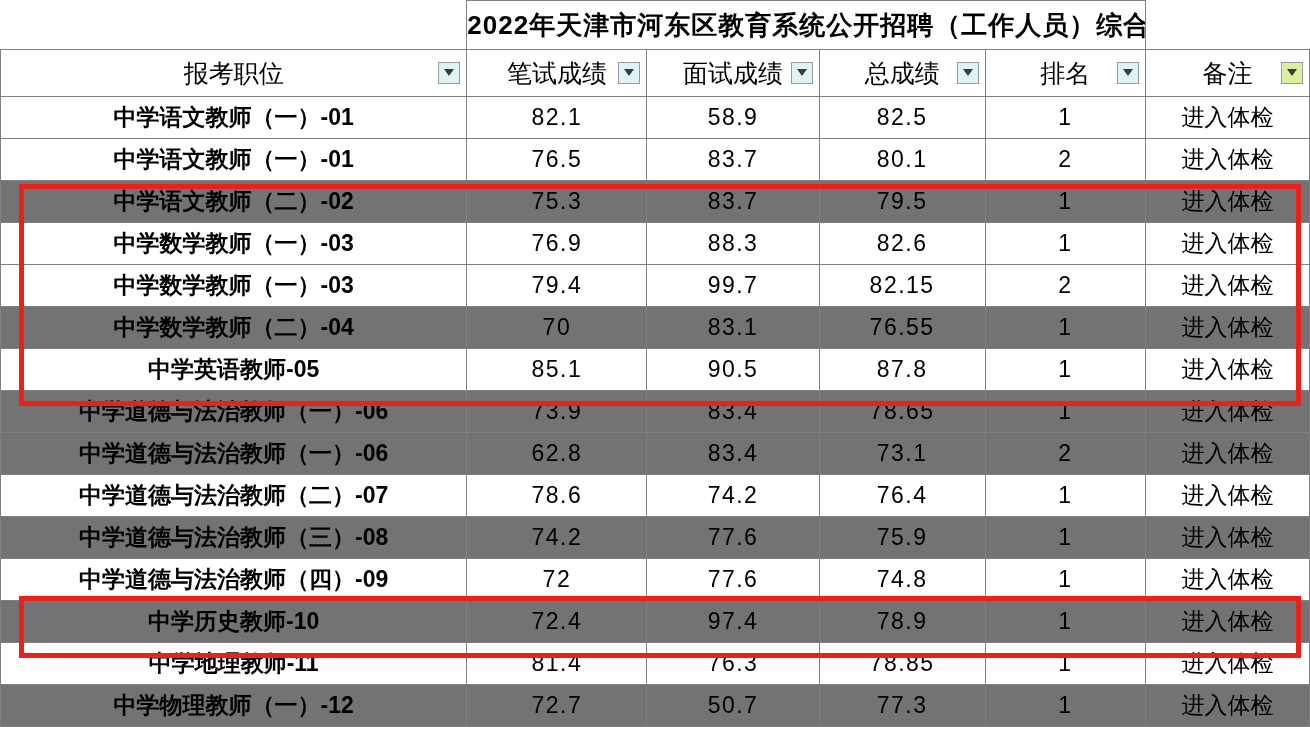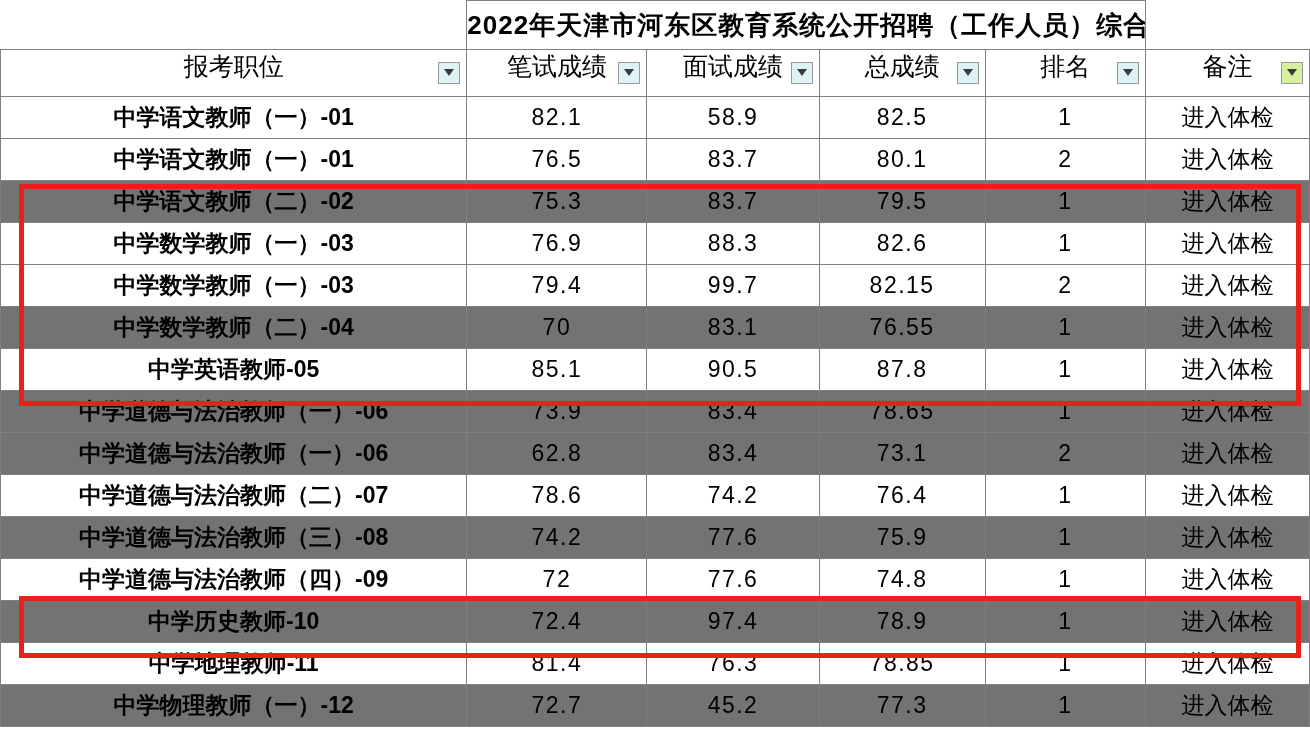--- a/index.html
+++ b/index.html
@@ -65,20 +65,21 @@
 
   
   tr.head-row td {
     height: 46px;
     font-size: 25px;
     position: relative;
     background: #ffffff;
   }
   .hdr-inner {
     display: flex;
+    align-items: center;
     justify-content: center;
     height: 100%;
     position: relative;
   }
   .hdr-text { font-size: 25px; }
   .filter-btn {
     position: absolute;
     right: 6px;
     top: 50%;
     transform: translateY(-50%);
@@ -303,21 +304,21 @@
           <td class="pos">中学地理教师-11</td>
           <td class="num">81.4</td>
           <td class="num">76.3</td>
           <td class="num">78.85</td>
           <td class="num">1</td>
           <td class="note">进入体检</td>
         </tr>
         <tr class="data-row hl">
           <td class="pos">中学物理教师（一）-12</td>
           <td class="num">72.7</td>
-          <td class="num">45.2</td>
+          <td class="num">50.7</td>
           <td class="num">77.3</td>
           <td class="num">1</td>
           <td class="note">进入体检</td>
         </tr>
       </tbody>
   </table>
 
   <div class="redbox" id="redbox-1"></div>
   <div class="redbox" id="redbox-2"></div>
 </div>

